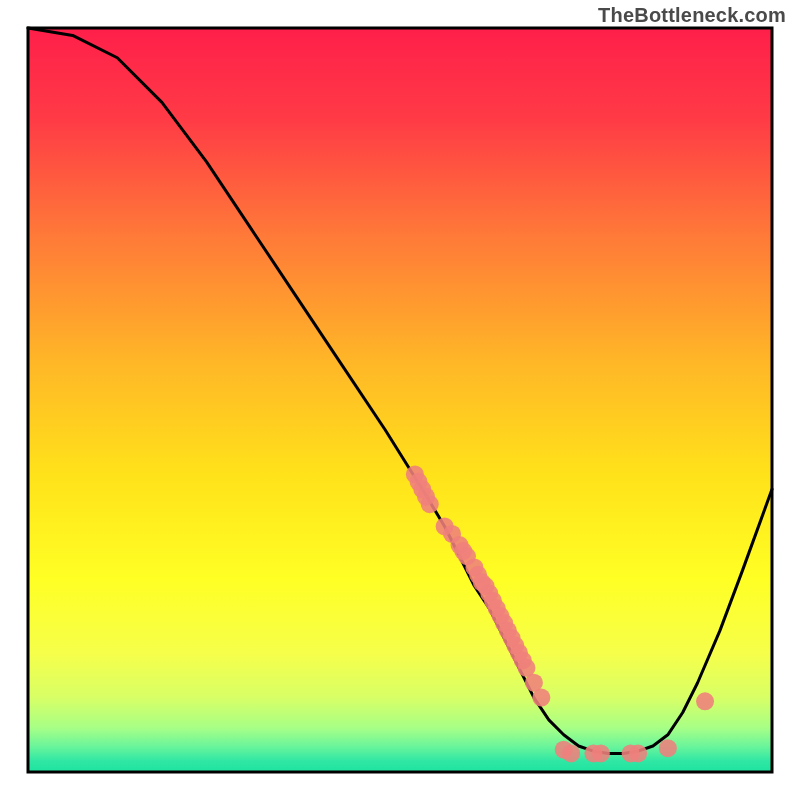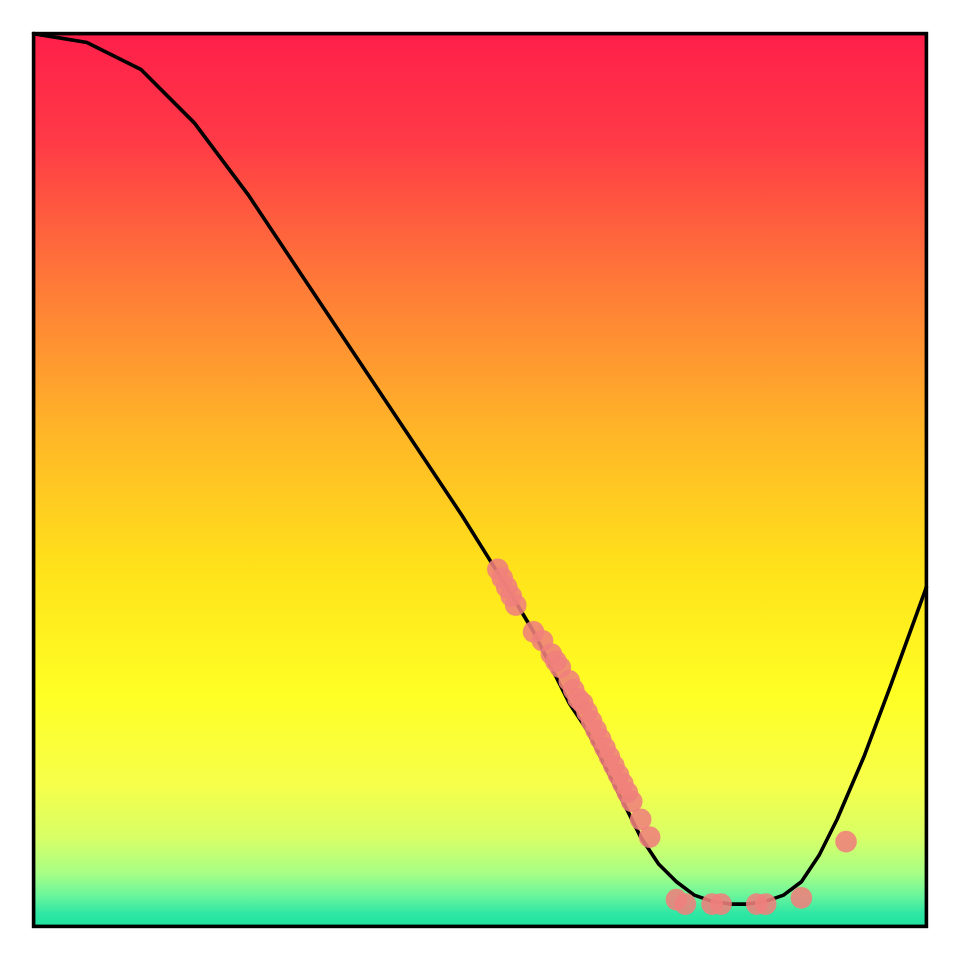--- a/index.html
+++ b/index.html
@@ -27,20 +27,21 @@
   }
   svg {
     position: absolute;
     left: 0;
     top: 0;
   }
 </style>
 </head>
 <body>
 <div class="wrap">
+  <div class="watermark">TheBottleneck.com</div>
   <svg id="chart" width="800" height="800">
       <defs>
         <linearGradient id="bg-grad" x1="0" y1="0" x2="0" y2="1">
           <stop offset="0.00%" stop-color="#ff1f4a"></stop>
           <stop offset="12.00%" stop-color="#ff3a46"></stop>
           <stop offset="28.00%" stop-color="#ff7a38"></stop>
           <stop offset="45.00%" stop-color="#ffb727"></stop>
           <stop offset="60.00%" stop-color="#ffe21a"></stop>
           <stop offset="74.00%" stop-color="#ffff24"></stop>
           <stop offset="84.00%" stop-color="#f6ff4a"></stop>

